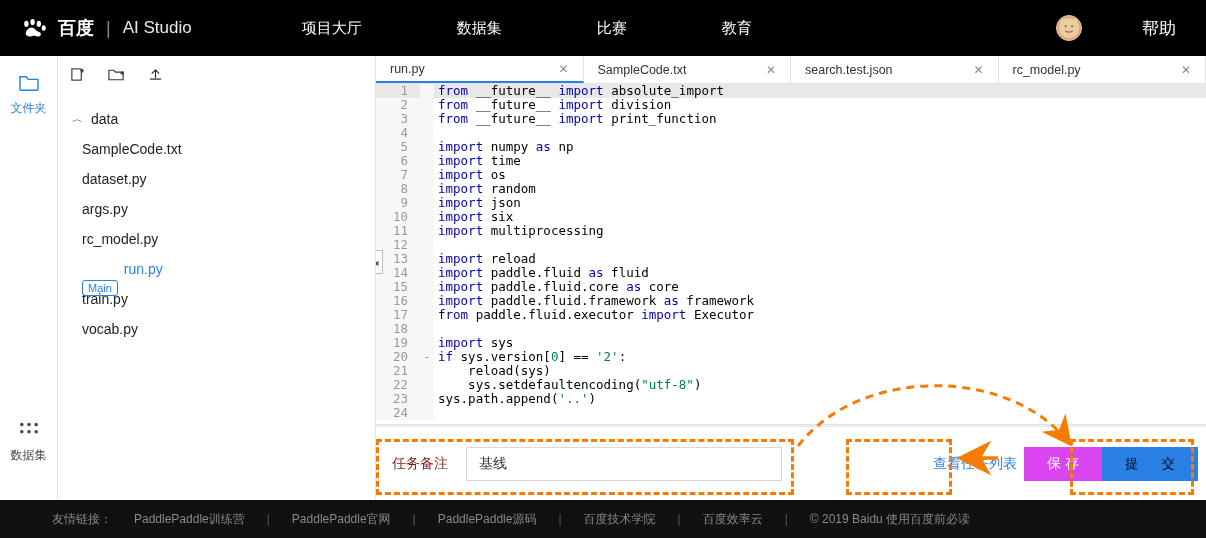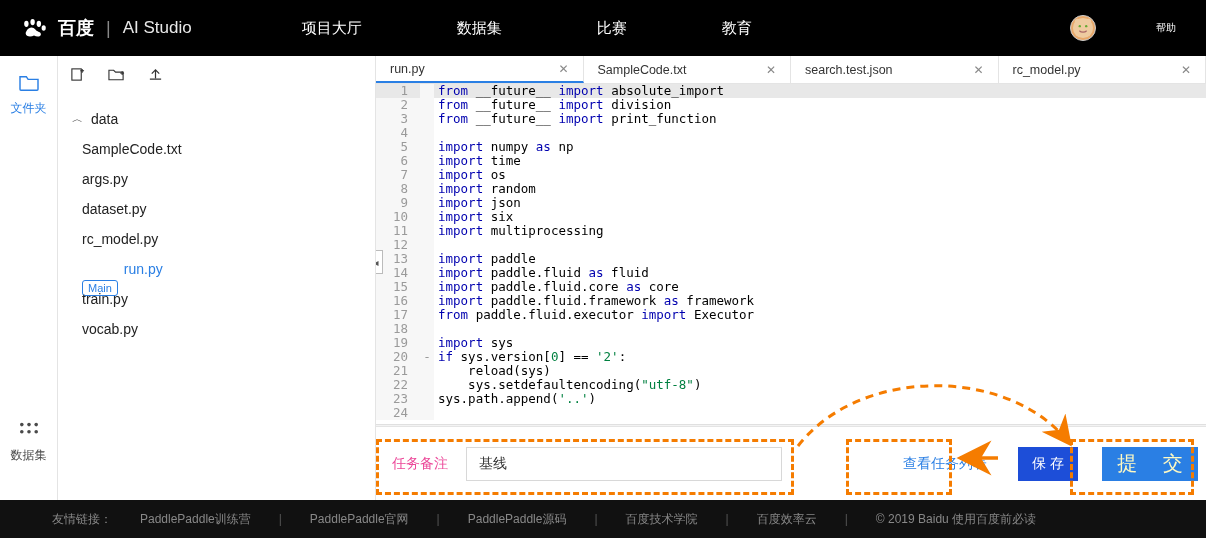--- a/index.html
+++ b/index.html
@@ -10,21 +10,21 @@
   .paw { width:28px; height:18px; position:relative;}
   .paw svg{ width:100%; height:100%;}
   .logo-txt{font-size:18px;font-weight:bold;color:#fff;}
   .logo-sep{color:#888;font-size:18px;margin:0 2px;}
   .logo-studio{font-size:17px;color:#e8e8e8;font-weight:300;}
   .nav-links{display:flex;align-items:center;margin-left:110px;gap:95px;}
   .nav-link{color:#fff;font-size:15px;}
   .rightbar{margin-left:auto;display:flex;align-items:center;gap:60px;margin-right:30px;}
   .avatar{width:26px;height:26px;border-radius:50%;background:#e8a86a;border:1.5px solid #ccc;display:flex;align-items:center;justify-content:center;}
   .avatar svg{width:22px;height:22px;}
-  .help{color:#fff;font-size:10px;}
+  .help{color:#fff;font-size:17px;}
   
   .main{display:flex;height:444px;}
   
   .rail{width:58px;border-right:1px solid #e4e4e4;display:flex;flex-direction:column;align-items:center;padding-top:18px;justify-content:space-between;}
   .rail-item{display:flex;flex-direction:column;align-items:center;gap:8px;margin-bottom:36px;}
   .rail-item.active{color:#2a7fe4;}
   .rail-item.active .rail-icon{stroke:#2a7fe4;}
   .rail-label{font-size:12px;}
   .rail .inactive{color:#4a4a4a;}
   
@@ -57,29 +57,29 @@
   .kw{color:#0000af;}
   .id{color:#000;}
   .as{color:#0000af;}
   .str{color:#008040;}
   .num{color:#008040;}
   .fold-col{width:14px;text-align:center;color:#9a9a9a;background:#f7f7f7;flex-shrink:0;}
   .code-txt{padding-left:4px;}
   .hscroll{height:16px;background:#f3f3f3;border-top:1px solid #e0e0e0;position:relative;}
   
   .bottom{height:74px;display:flex;align-items:center;padding:0 8px;position:relative;background:#fff;border-top:1px solid #e4e4e4;}
-  .note-label{margin-left:8px;margin-right:18px;color:#ec4899;font-size:14px;}
+  .note-label{margin-left:8px;margin-right:18px;color:#7f1d1d;font-size:14px;}
   .note-input{width:316px;height:34px;border:1px solid #d8d8d8;padding:0 12px;font-size:14px;color:#333;}
   .view-tasks{margin-left:auto;margin-right:3px;color:#2a7fe4;font-size:14px;padding:8px 4px;}
-  .save-btn{background:#1d4ed8;color:#fff;border:none;width:60px;height:34px;font-size:14px;margin:0 24px;}
-  .submit-btn{background:#2a7fe4;color:#fef9c3;border:none;width:96px;height:34px;font-size:20px;letter-spacing:10px;padding-left:10px;}
+  .save-btn{background:#d946ef;color:#fff;border:none;width:78px;height:34px;font-size:14px;margin:0 0;}
+  .submit-btn{background:#2a7fe4;color:#000000;border:none;width:96px;height:34px;font-size:13px;letter-spacing:10px;padding-left:10px;}
   
   .hl-box{position:absolute;border:3px dashed #f57c00;pointer-events:none;z-index:20;}
   
-  .footer{background:#111;height:38px;display:flex;align-items:center;color:#888;font-size:12px;padding-left:52px;gap:28px;}
+  .footer{background:#111;height:38px;display:flex;align-items:center;color:#888;font-size:12px;padding-left:52px;gap:22px;}
   .footer a{color:#888;}
   .footer-sep{color:#555;}
   
   .arrow-overlay{position:absolute; left:380px; top:56px; width:826px; height:444px; pointer-events:none; z-index:30;}
 </style>
 </head>
 <body>
 
 <div class="topbar">
   <div class="logo-wrap">
@@ -160,24 +160,24 @@
     <div class="tree">
       <div class="tree-row">
           <span class="caret">︿</span>
           <span class="file-name">data</span>
         </div>
       <div class="tree-indent">
         <div class="tree-row">
             <span class="file-name">SampleCode.txt</span>
           </div>
         <div class="tree-row">
+            <span class="file-name">dataset.py</span>
+          </div>
+        <div class="tree-row">
             <span class="file-name">args.py</span>
-          </div>
-        <div class="tree-row">
-            <span class="file-name">dataset.py</span>
           </div>
         <div class="tree-row">
             <span class="file-name">rc_model.py</span>
           </div>
         <div class="tree-row file-active">
             <span class="main-badge">Main</span>
             <span class="file-name">run.py</span>
           </div>
         <div class="tree-row">
             <span class="file-name">train.py</span>
@@ -217,21 +217,21 @@
             <div class="line"><span class="gutter">3</span><span class="fold-col"></span><span class="code-txt"><span class="kw">from </span><span class="id">__future__ </span><span class="kw">import </span><span class="id">print_function</span></span></div>
             <div class="line"><span class="gutter">4</span><span class="fold-col"></span><span class="code-txt"></span></div>
             <div class="line"><span class="gutter">5</span><span class="fold-col"></span><span class="code-txt"><span class="kw">import </span><span class="id">numpy </span><span class="as">as </span><span class="id">np</span></span></div>
             <div class="line"><span class="gutter">6</span><span class="fold-col"></span><span class="code-txt"><span class="kw">import </span><span class="id">time</span></span></div>
             <div class="line"><span class="gutter">7</span><span class="fold-col"></span><span class="code-txt"><span class="kw">import </span><span class="id">os</span></span></div>
             <div class="line"><span class="gutter">8</span><span class="fold-col"></span><span class="code-txt"><span class="kw">import </span><span class="id">random</span></span></div>
             <div class="line"><span class="gutter">9</span><span class="fold-col"></span><span class="code-txt"><span class="kw">import </span><span class="id">json</span></span></div>
             <div class="line"><span class="gutter">10</span><span class="fold-col"></span><span class="code-txt"><span class="kw">import </span><span class="id">six</span></span></div>
             <div class="line"><span class="gutter">11</span><span class="fold-col"></span><span class="code-txt"><span class="kw">import </span><span class="id">multiprocessing</span></span></div>
             <div class="line"><span class="gutter">12</span><span class="fold-col"></span><span class="code-txt"></span></div>
-            <div class="line"><span class="gutter">13</span><span class="fold-col"></span><span class="code-txt"><span class="kw">import </span><span class="id">paddle</span></span></div>
+            <div class="line"><span class="gutter">13</span><span class="fold-col"></span><span class="code-txt"><span class="kw">import </span><span class="id">reload</span></span></div>
             <div class="line"><span class="gutter">14</span><span class="fold-col"></span><span class="code-txt"><span class="kw">import </span><span class="id">paddle.fluid </span><span class="as">as </span><span class="id">fluid</span></span></div>
             <div class="line"><span class="gutter">15</span><span class="fold-col"></span><span class="code-txt"><span class="kw">import </span><span class="id">paddle.fluid.core </span><span class="as">as </span><span class="id">core</span></span></div>
             <div class="line"><span class="gutter">16</span><span class="fold-col"></span><span class="code-txt"><span class="kw">import </span><span class="id">paddle.fluid.framework </span><span class="as">as </span><span class="id">framework</span></span></div>
             <div class="line"><span class="gutter">17</span><span class="fold-col"></span><span class="code-txt"><span class="kw">from </span><span class="id">paddle.fluid.executor </span><span class="kw">import </span><span class="id">Executor</span></span></div>
             <div class="line"><span class="gutter">18</span><span class="fold-col"></span><span class="code-txt"></span></div>
             <div class="line"><span class="gutter">19</span><span class="fold-col"></span><span class="code-txt"><span class="kw">import </span><span class="id">sys</span></span></div>
             <div class="line"><span class="gutter">20</span><span class="fold-col">-</span><span class="code-txt"><span class="kw">if </span><span class="id">sys.version[</span><span class="num">0</span><span class="id">] == </span><span class="str">'2'</span><span class="id">:</span></span></div>
             <div class="line"><span class="gutter">21</span><span class="fold-col"></span><span class="code-txt"><span class="id">    reload(sys)</span></span></div>
             <div class="line"><span class="gutter">22</span><span class="fold-col"></span><span class="code-txt"><span class="id">    sys.setdefaultencoding(</span><span class="str">"utf-8"</span><span class="id">)</span></span></div>
             <div class="line"><span class="gutter">23</span><span class="fold-col"></span><span class="code-txt"><span class="id">sys.path.append(</span><span class="str">'..'</span><span class="id">)</span></span></div>

